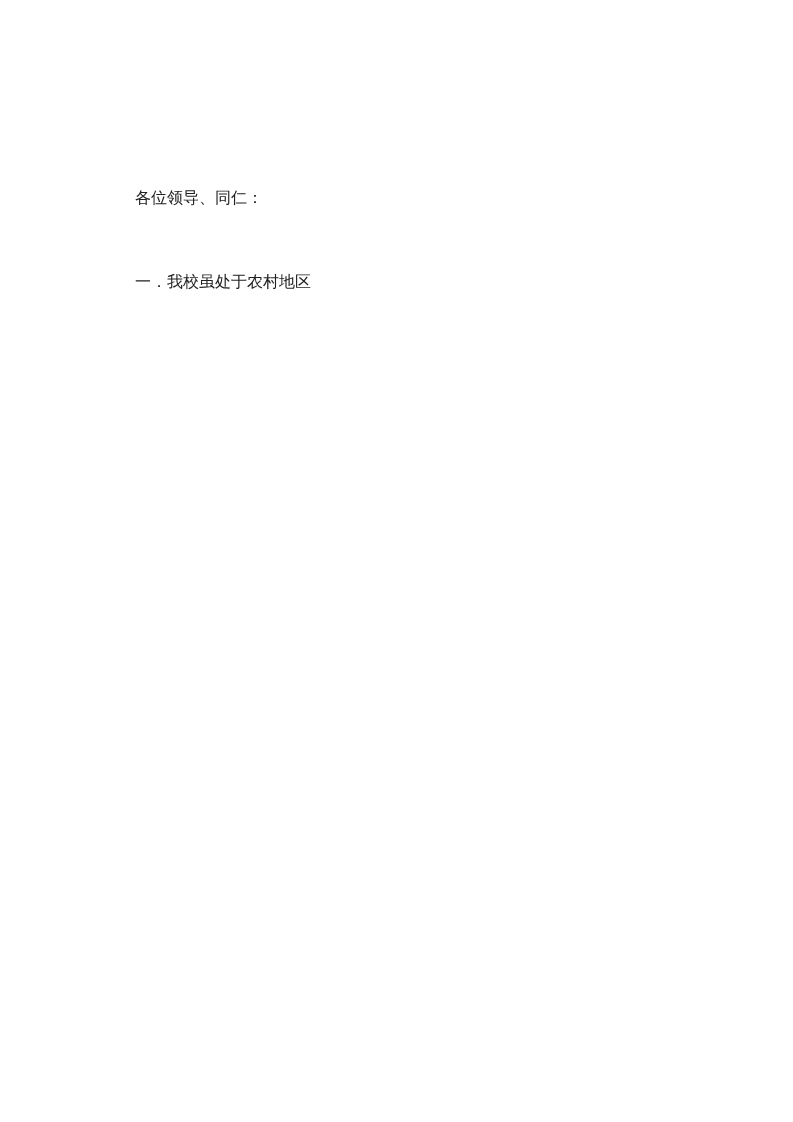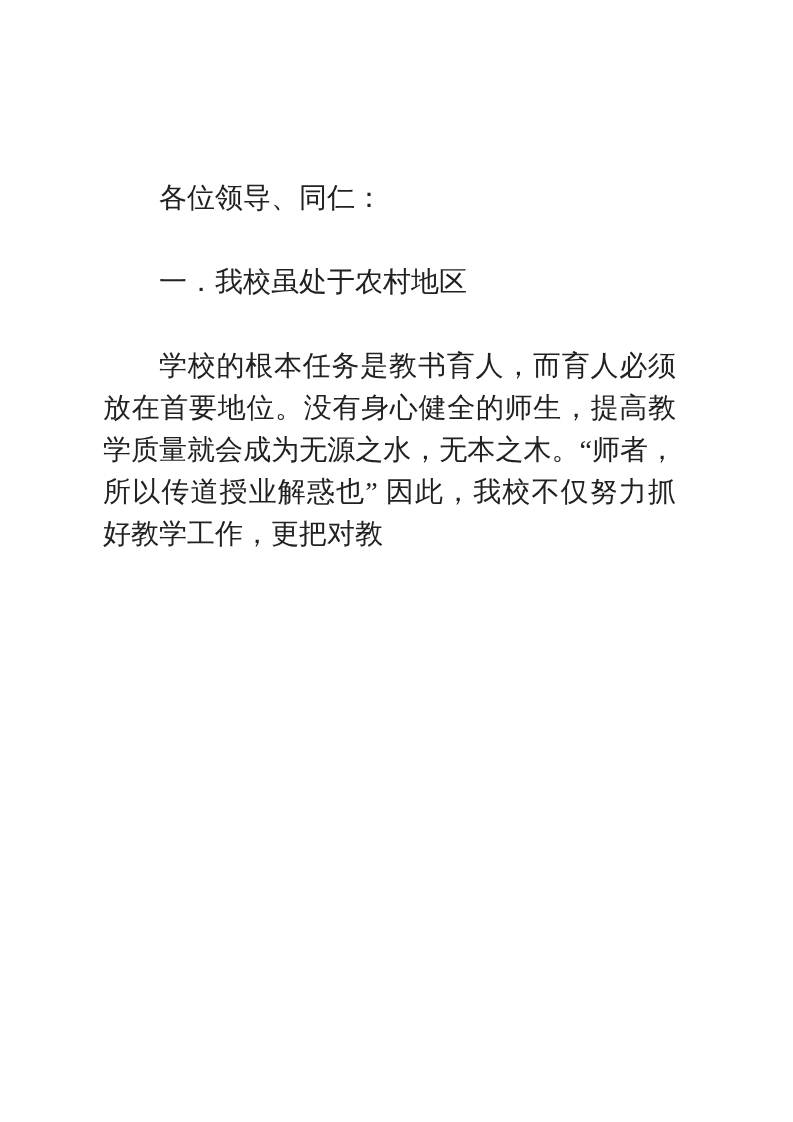--- a/index.html
+++ b/index.html
@@ -13,21 +13,21 @@
     height: 1122px;
     background: #ffffff;
     overflow: hidden;
   }
   .content {
     position: absolute;
     left: 103px;
     top: 177px;
     width: 573px;
     font-family: "Liberation Serif", "DejaVu Serif", serif;
-    font-size: 28px;
+    font-size: 16px;
     line-height: 42px;
     color: #212121;
     text-align: justify;
     text-justify: inter-ideograph;
   }
   .content p {
     margin: 0 0 42px 0;
     text-indent: 2em;
     word-break: break-all;
   }
@@ -35,15 +35,14 @@
     margin-bottom: 0;
   }
 </style>
 </head>
 <body>
 
 <div class="page">
   <div class="content">
     <p>各位领导、同仁：</p>
     <p>一．我校虽处于农村地区</p>
-    <p>学校的根本任务是教书育人，而育人必须放在首要地位。没有身心健全的师生，提高教学质量就会成为无源之水，无本之木。“师者，所以传道授业解惑也” 因此，我校不仅努力抓好教学工作，更把对教</p>
   </div>
 </div>
 
 </body></html>

